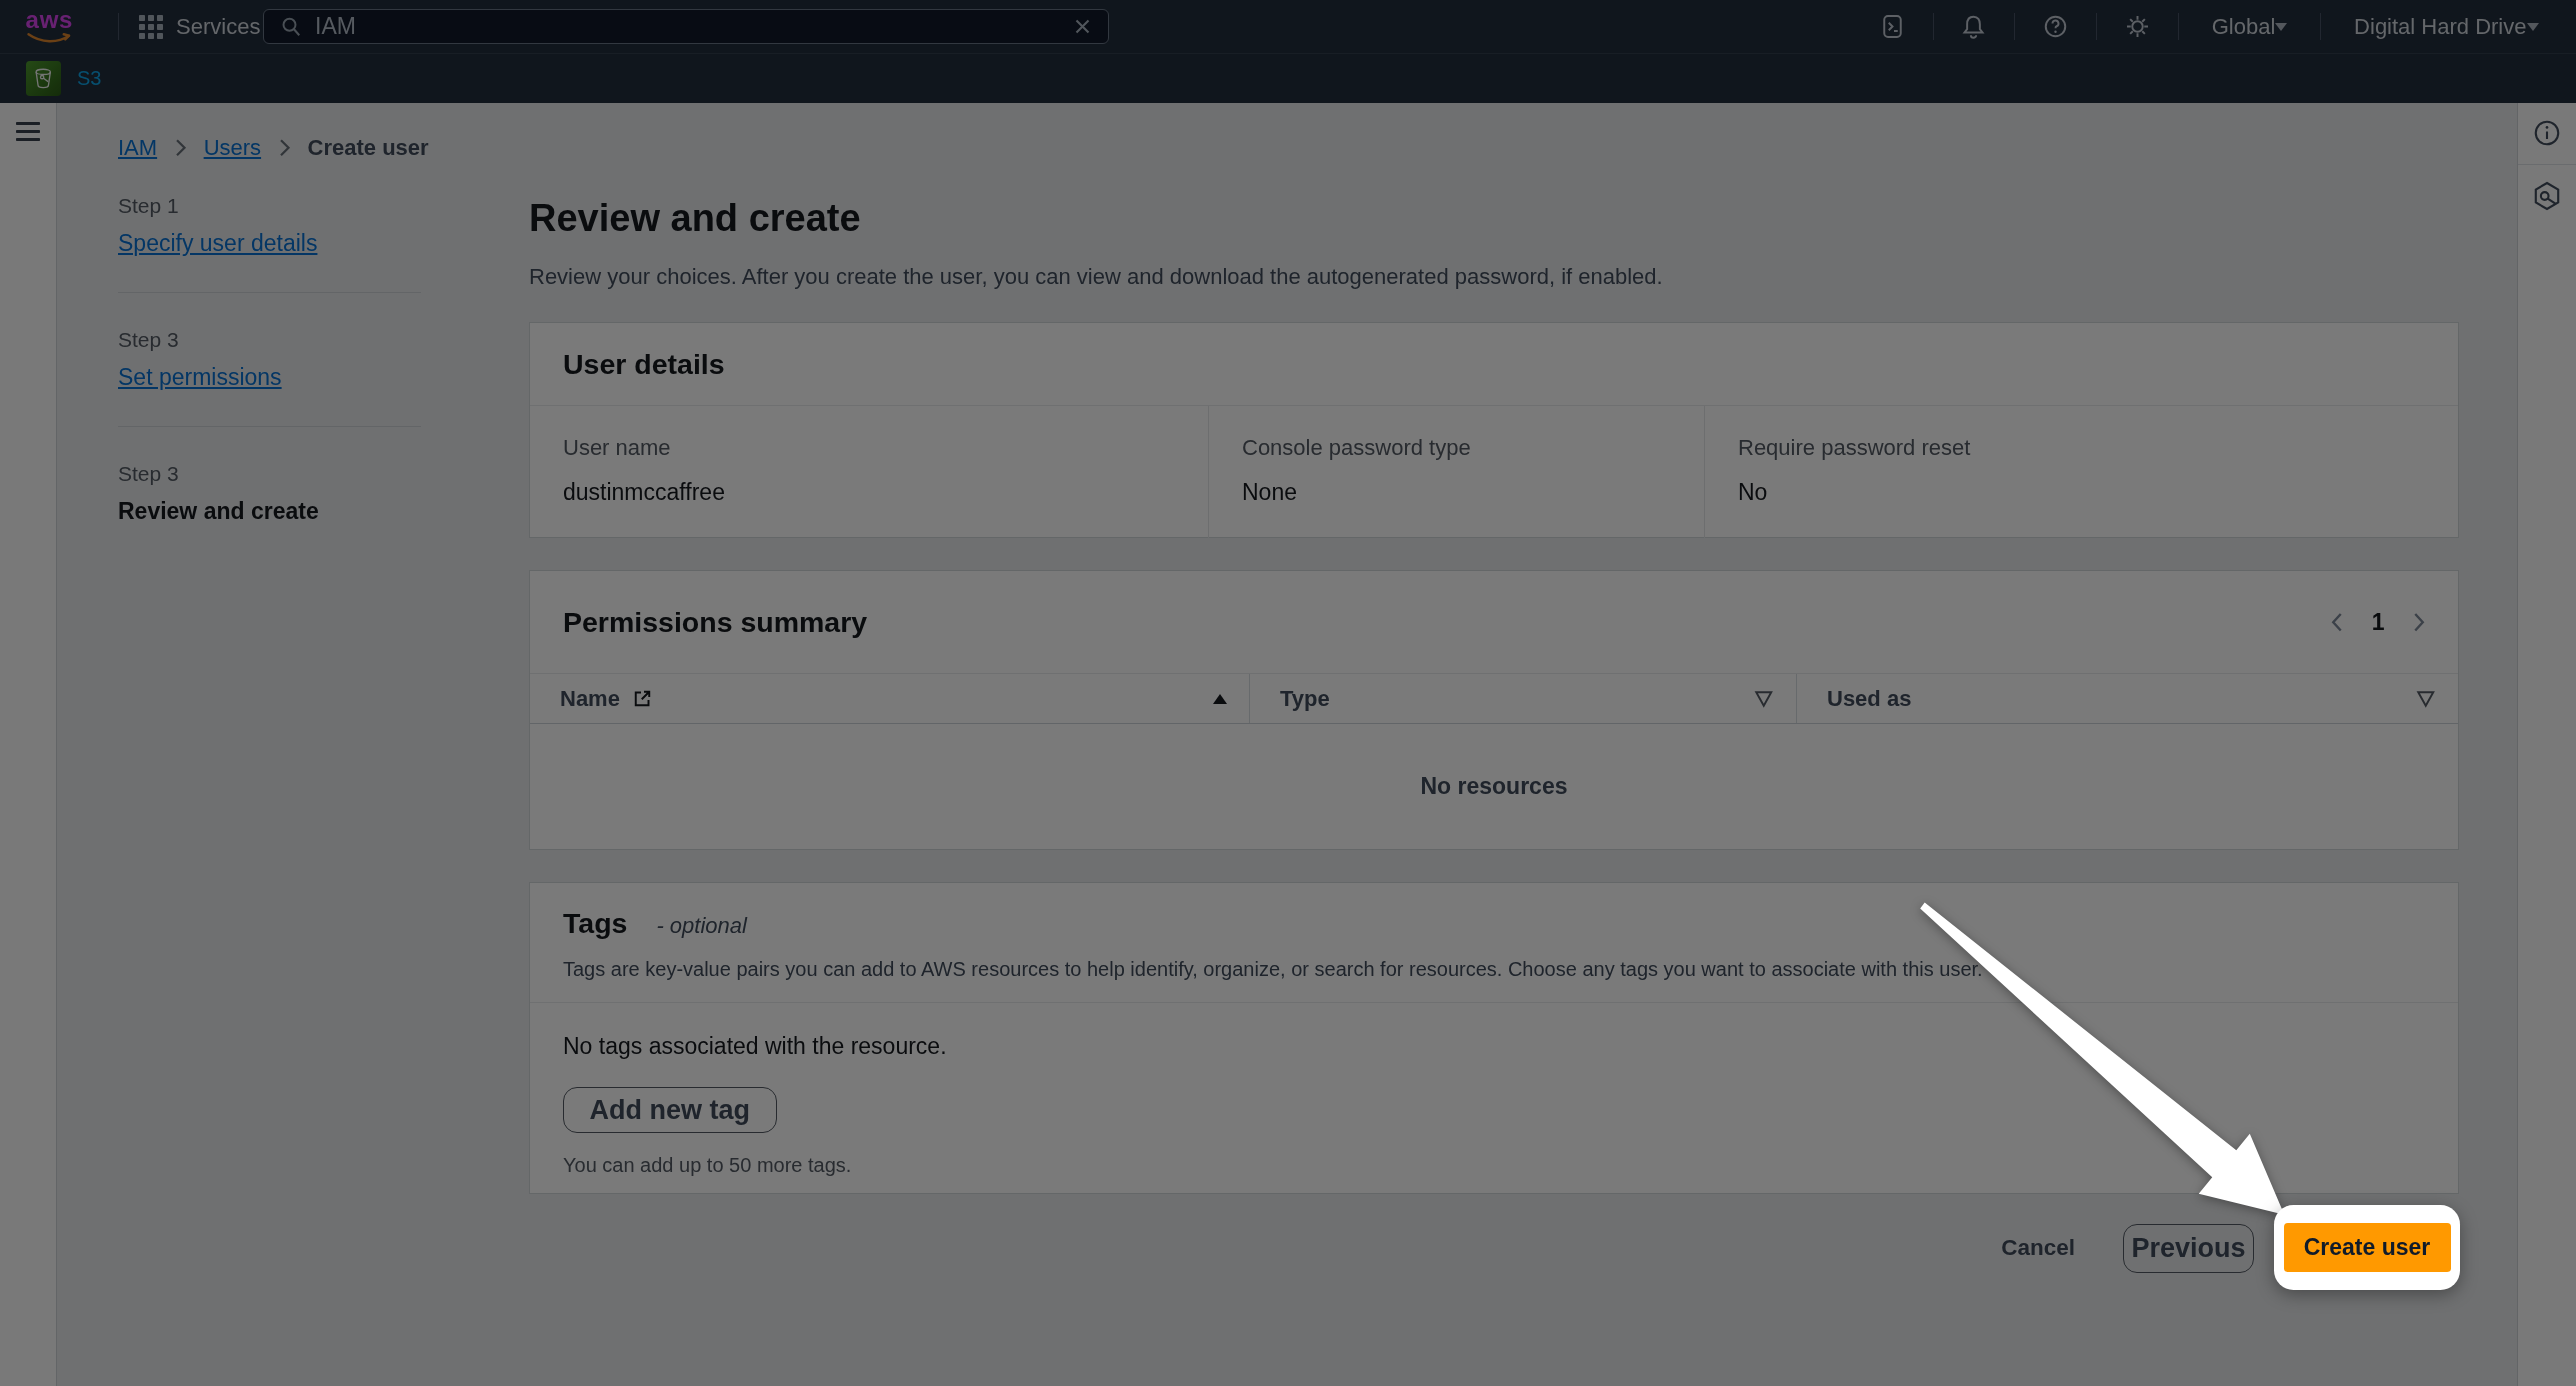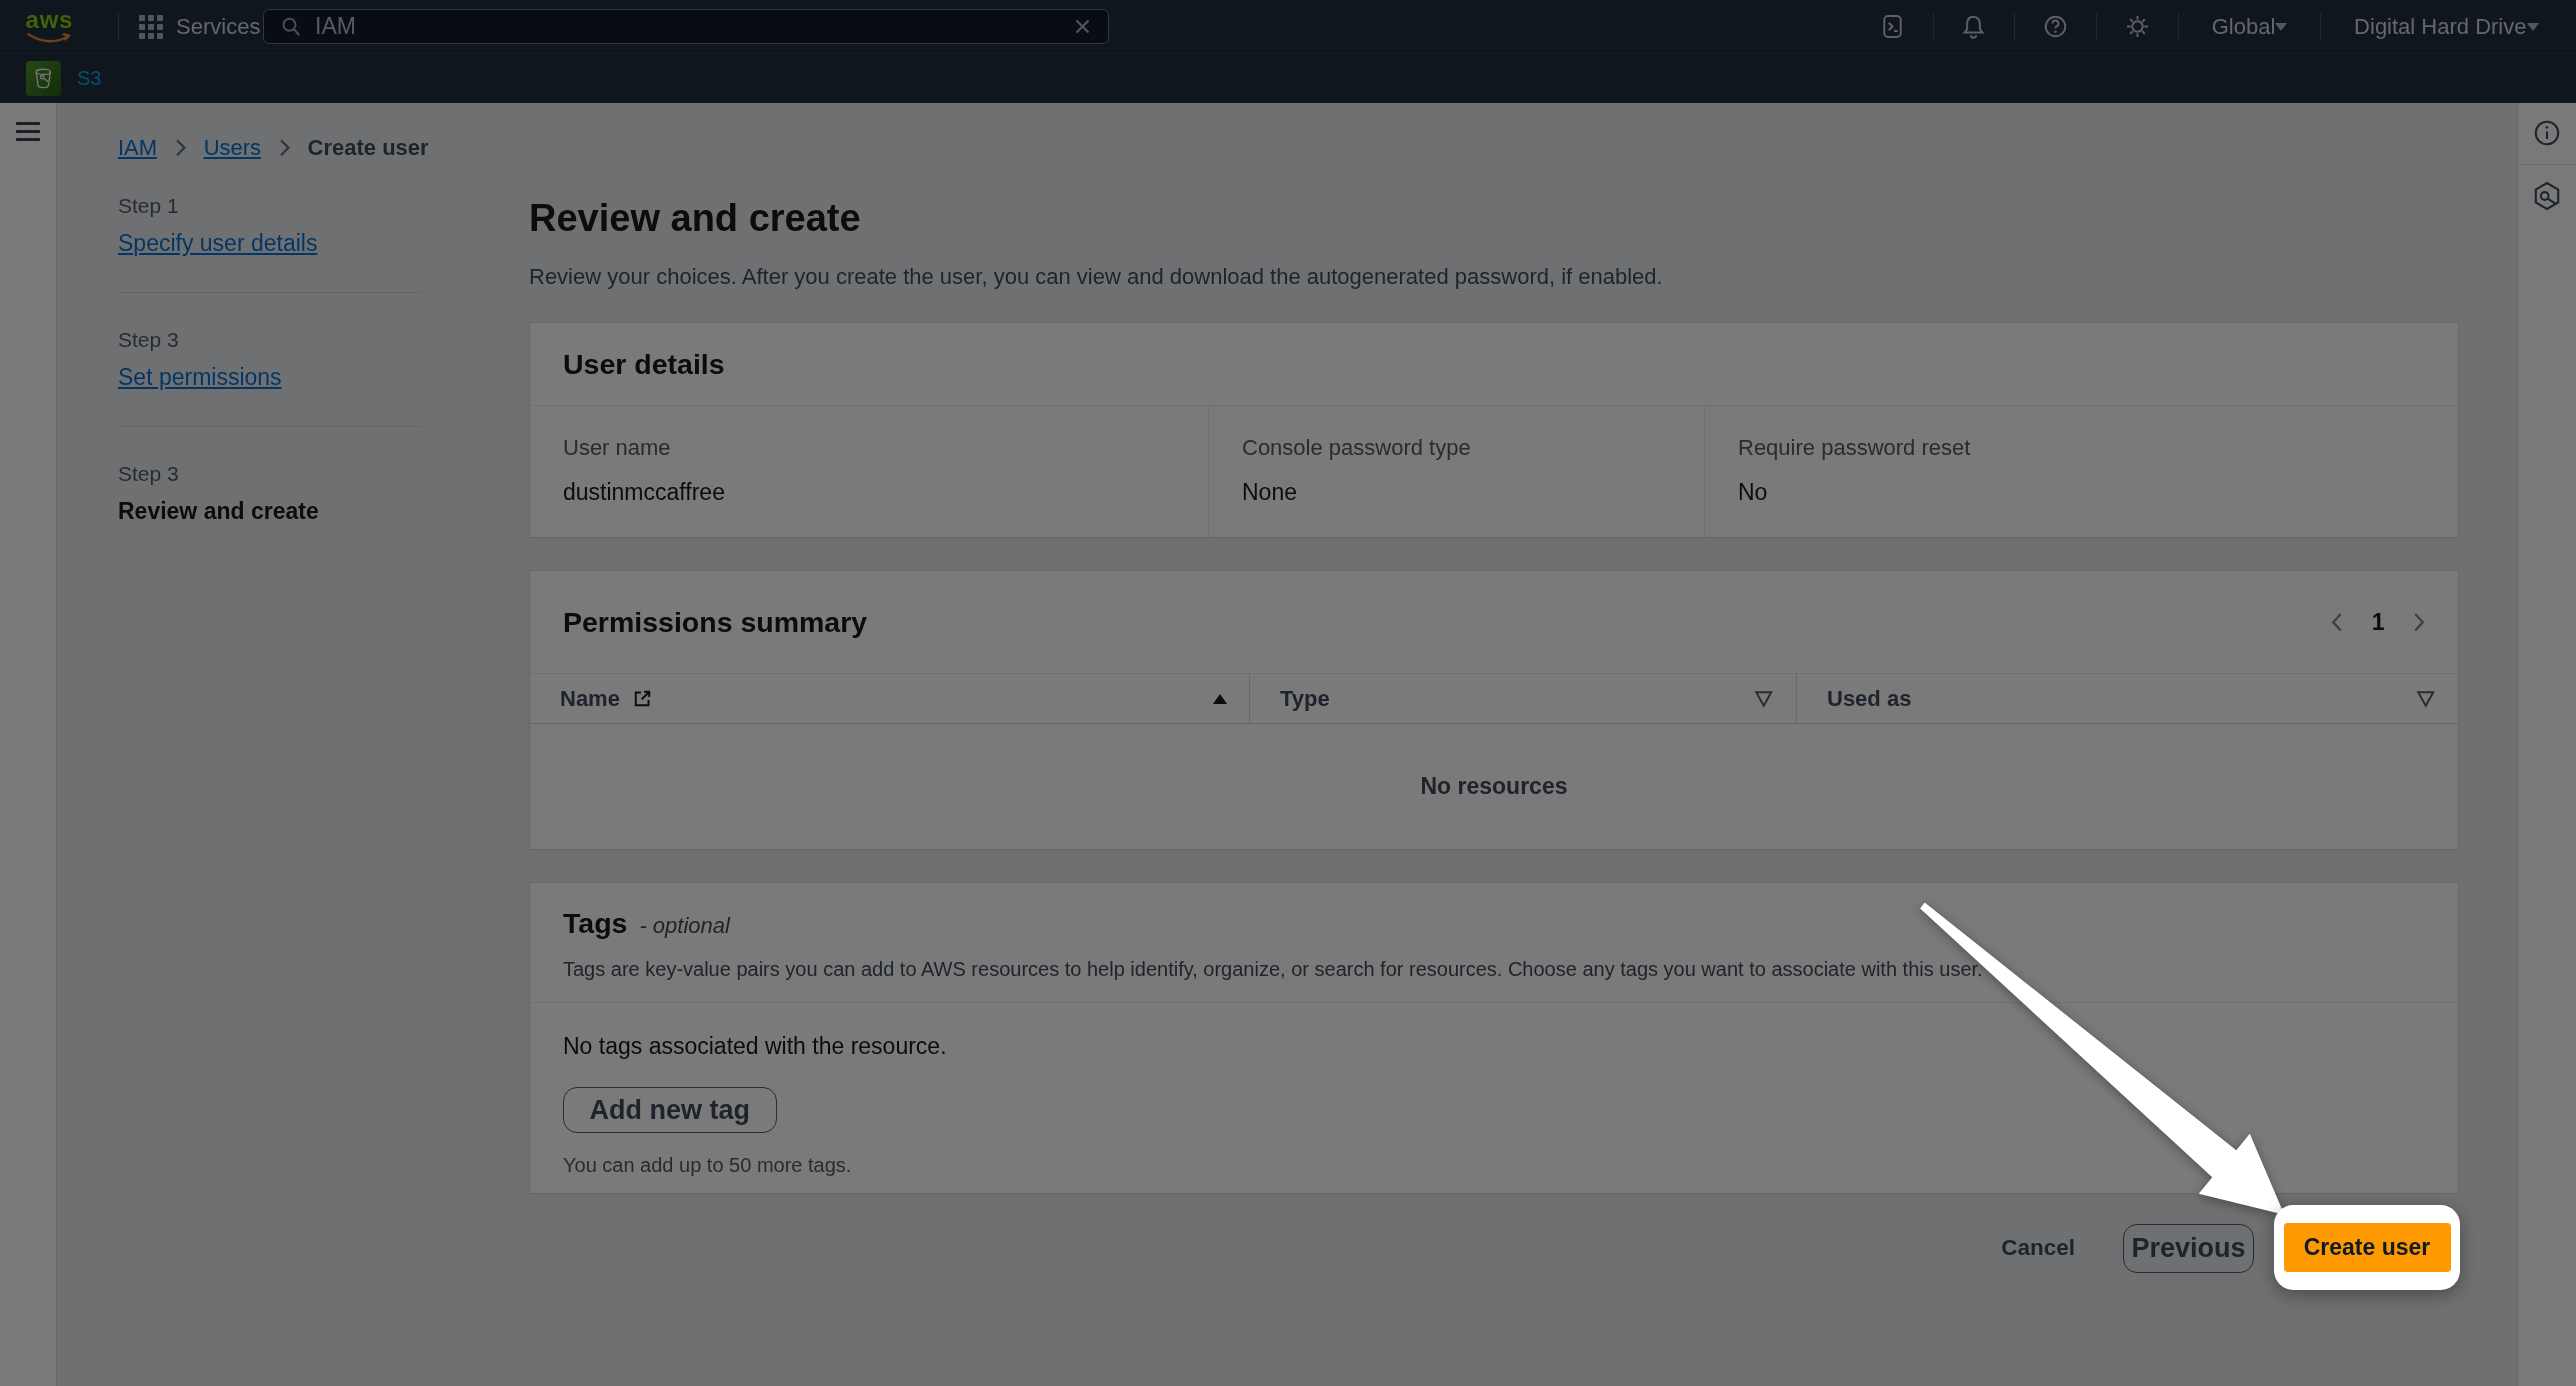--- a/index.html
+++ b/index.html
@@ -4,21 +4,21 @@
 <style>
   *{box-sizing:border-box;margin:0;padding:0}
   html,body{margin:0;background:#0c0e11}
   .canvas{position:relative;width:2576px;height:1386px;overflow:hidden;
           background:#e9ebed;font-family:"Liberation Sans",sans-serif;color:#16191f}
 
   
   .topnav{position:absolute;top:0;left:0;right:0;height:53px;background:#232f3e;
           display:flex;align-items:center;padding:0 25.5px;z-index:5}
   .logo{display:flex;flex-direction:column;align-items:center;margin-right:25.5px;cursor:pointer}
-  .logo-word{font-weight:bold;font-size:24px;color:#84cc16;line-height:22.5px;letter-spacing:0.8px}
+  .logo-word{font-weight:bold;font-size:24px;color:#d946ef;line-height:22.5px;letter-spacing:0.8px}
   .vsep{width:0.8px;height:27px;background:#475364;margin:0 19.5px}
   .services-btn{display:flex;align-items:center;gap:13.5px;color:#d2d7de;font-size:22px;cursor:pointer}
   .grid-icon{display:grid;grid-template-columns:repeat(3,6px);grid-template-rows:repeat(3,6px);gap:3px}
   .grid-icon i{background:#aab4bf;border-radius:0.8px}
   .searchbox{position:absolute;left:263px;top:9px;width:846px;height:35px;border:0.8px solid #697586;
              border-radius:6px;background:#121b2a;display:flex;align-items:center;padding:0 15px;gap:12px}
   .searchbox input{flex:1;background:transparent;border:0;outline:none;color:#b3bdc9;
                    font-size:23px;font-family:inherit}
   .nav-right{position:absolute;right:24px;top:0;height:53px;display:flex;align-items:center}
   .nav-icon{display:flex;align-items:center;justify-content:center;width:42px;height:42px;
@@ -89,21 +89,21 @@
       font-size:22px;font-weight:bold;color:#414d5c}
   .th + .th{border-left:0.8px solid #d8dde2}
   .th .spacer{flex:1}
   .sort-asc{width:0;height:0;border:7.5px solid transparent;border-bottom:10.5px solid #16191f;margin-top:-5.3px}
   .tbody-empty{height:125px;display:flex;align-items:center;justify-content:center;
                font-size:23px;font-weight:bold;color:#414d5c}
 
   
   .p-tags{top:882px;height:312px}
   .tags-head{padding:24px 33px 21px;border-bottom:0.8px solid #e9ebed}
-  .tags-title-row{display:flex;align-items:baseline;gap:12px;margin-bottom:18px}
+  .tags-title-row{display:flex;align-items:baseline;gap:29px;margin-bottom:18px}
   .tags-title{font-size:28.5px;font-weight:bold;color:#16191f}
   .tags-optional{font-size:22px;font-style:italic;color:#414d5c}
   .tags-desc{font-size:20px;color:#414d5c}
   .tags-body{padding:30px 33px}
   .tags-empty{font-size:23px;color:#16191f;margin-bottom:27px}
   .btn-secondary{display:inline-flex;align-items:center;justify-content:center;height:46px;
                  padding:0 25.5px;border:1.5px solid #545b64;border-radius:14px;background:transparent;
                  font-family:inherit;font-size:27px;font-weight:bold;color:#414d5c;cursor:pointer}
   .tags-hint{font-size:20px;color:#545b64;margin-top:21px}
 

